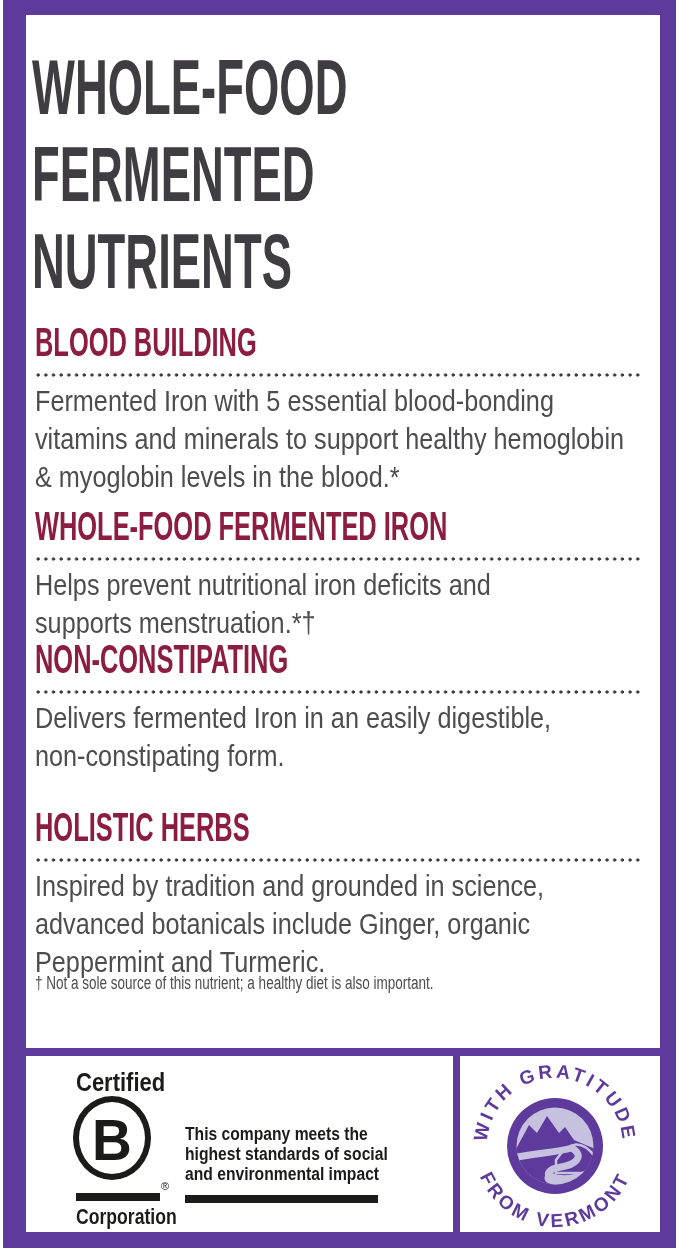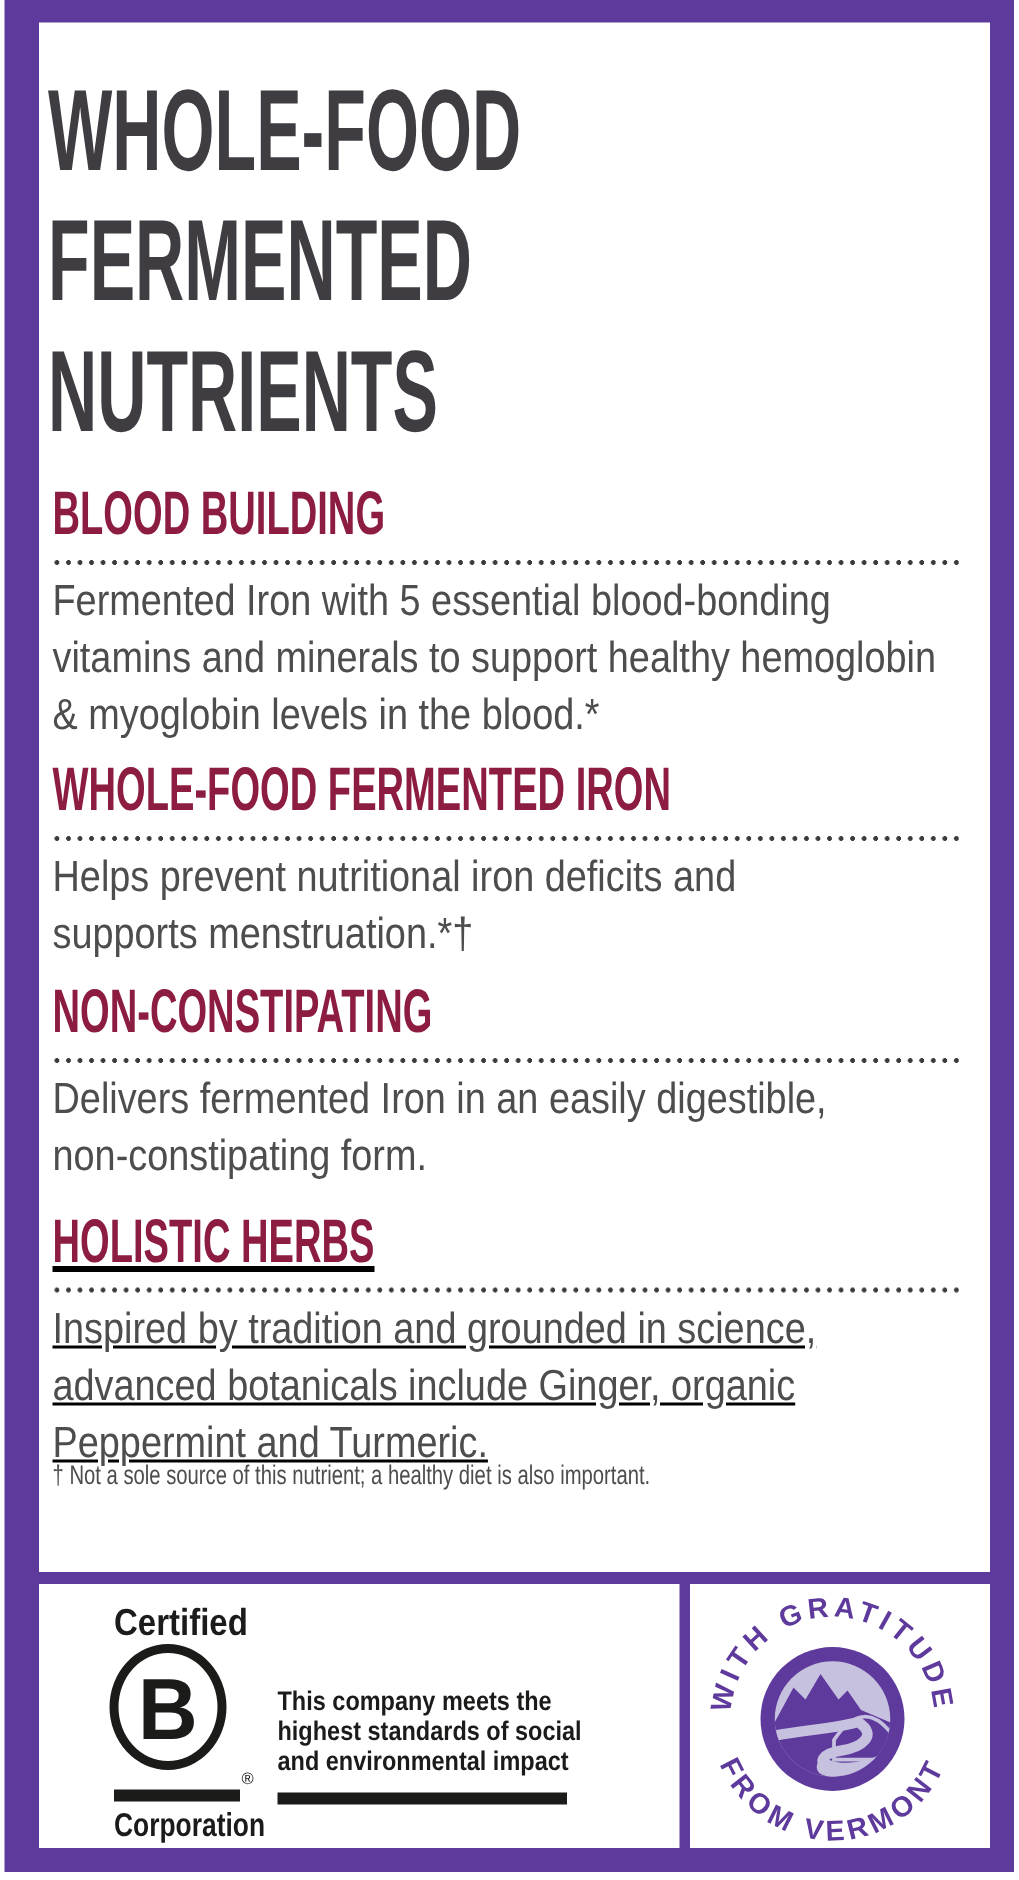--- a/index.html
+++ b/index.html
@@ -18,21 +18,21 @@
   
   .title {
     position: absolute; left: 32px; top: 44px;
     font-size: 77px; line-height: 87px; font-weight: bold;
     color: #3F3D42; white-space: pre-line;
     transform: scaleX(.59); transform-origin: 0 0;
   }
 
   
   .section { position: absolute; left: 35px; width: 612px; }
-  .s1 { top: 320px; } .s2 { top: 504px; } .s3 { top: 652px; } .s4 { top: 805px; text-decoration: underline; }
+  .s1 { top: 320px; } .s2 { top: 504px; } .s3 { top: 637px; } .s4 { top: 805px; }
   .section h2 {
     margin: 0; font-size: 41px; line-height: 44px; font-weight: bold;
     color: #8C1C40; white-space: nowrap;
     transform: scaleX(.62); transform-origin: 0 50%;
   }
   .dots {
     margin-top: 8px; height: 6px; width: 608px;
     background-image: radial-gradient(circle at 3px 3px, #3B3B3B 1.45px, transparent 1.75px);
     background-size: 7.7px 6px; background-repeat: repeat-x;
   }

